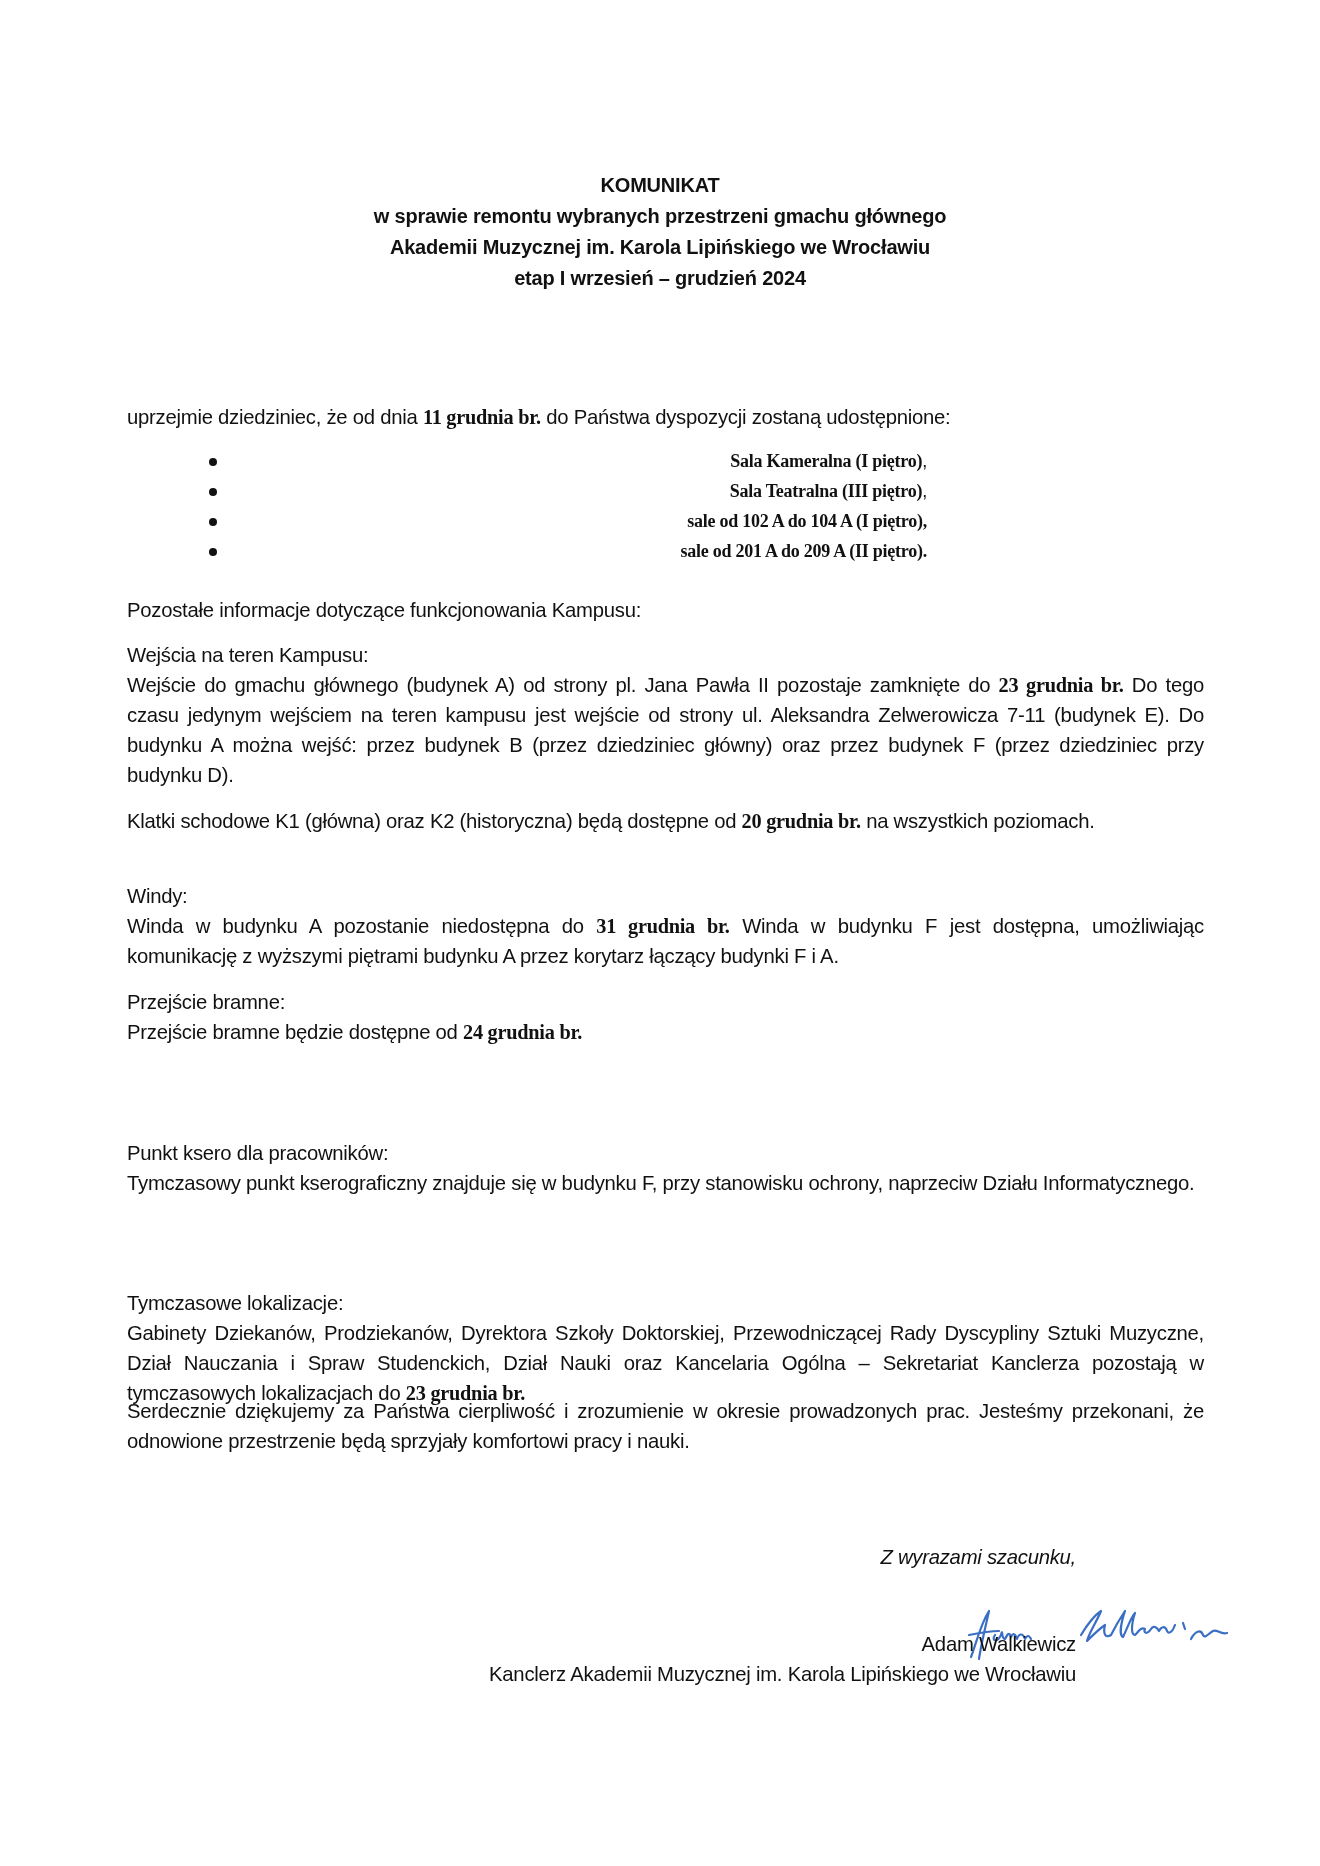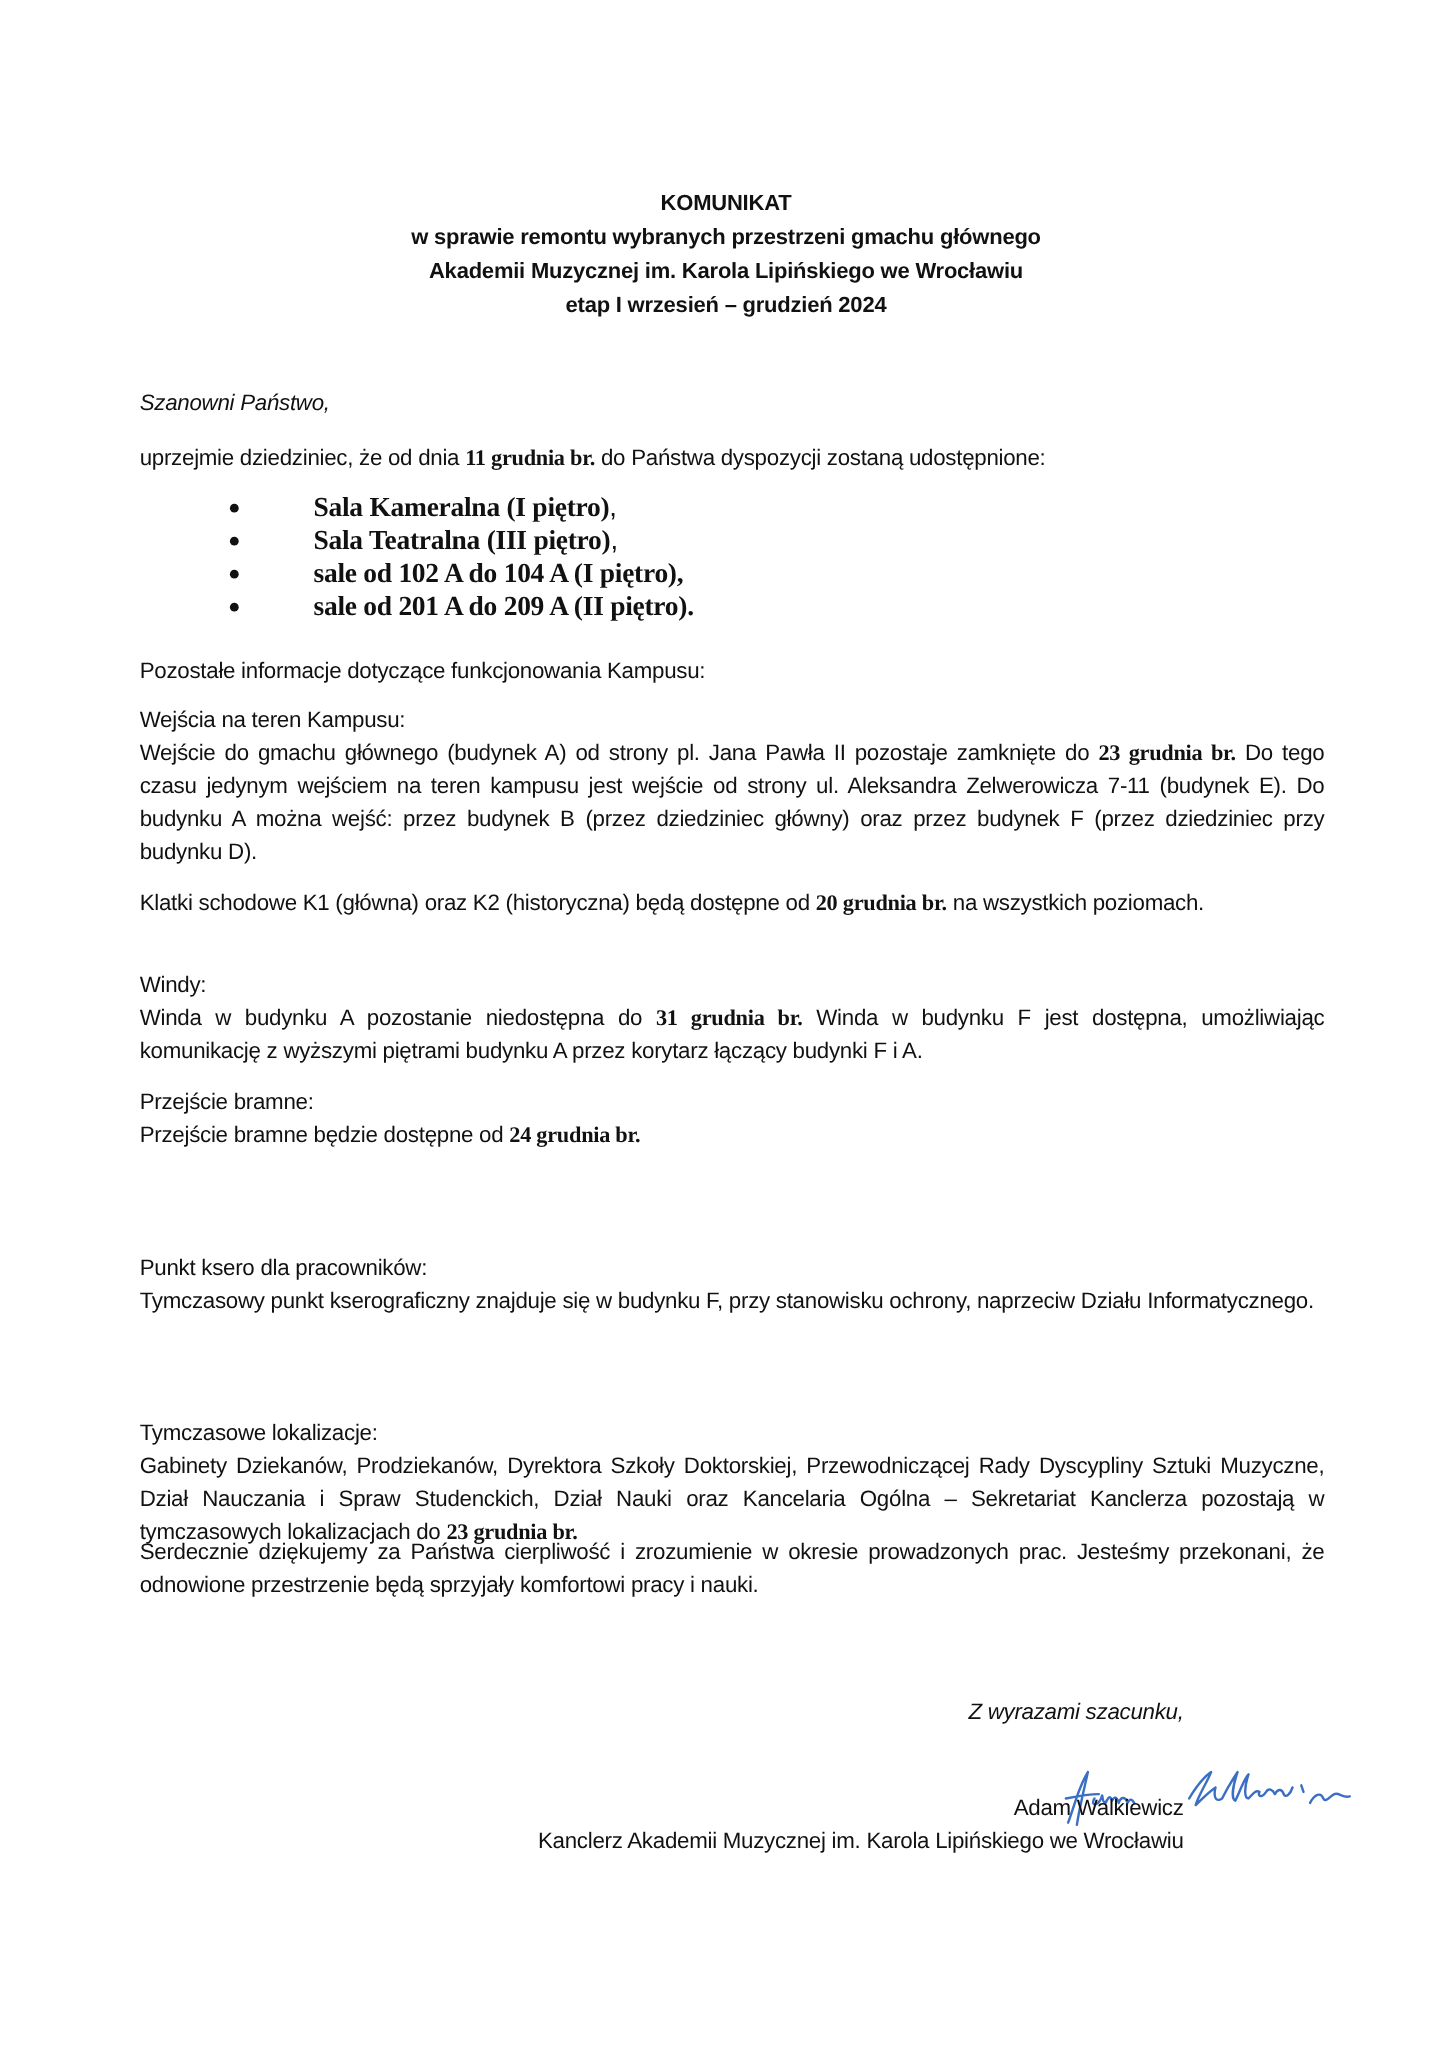--- a/index.html
+++ b/index.html
@@ -8,41 +8,40 @@
   .page { position: absolute; left: 0; top: 0; width: 1192px; height: 1866px; }
   .header { position: absolute; left: 0; width: 1320px; top: 170px; text-align: center;
             font-weight: bold; font-size: 20px; line-height: 31px; letter-spacing: -0.2px; }
   .header div { white-space: nowrap; }
   .body-col { position: absolute; left: 127px; width: 1077px; }
   .p { font-size: 20.3px; line-height: 30px; letter-spacing: -0.25px; }
   .justify { text-align: justify; text-align-last: left; }
   .salutation { top: 352px; font-style: italic; }
   .intro { top: 402px; white-space: nowrap; }
   .bullets { position: absolute; left: 127px; top: 446px; width: 800px; margin: 0; padding: 0; list-style: none; }
-  .bullets li { position: relative; height: 30px; line-height: 30px; font-size: 25px; padding-left: 158px; letter-spacing: -0.25px; }
+  .bullets li { position: relative; height: 30px; line-height: 30px; font-size: 18px; padding-left: 158px; letter-spacing: -0.25px; text-align: right; }
   .bullets li .dot { position: absolute; left: 82px; top: 12px; width: 8px; height: 8px; border-radius: 50%; background: #111; }
   b { font-weight: bold; font-family: Liberation Serif, serif; }
   .sec-title { font-weight: normal; }
   .section { position: absolute; left: 127px; width: 1077px; }
   .closing { position: absolute; right: 116px; text-align: right; white-space: nowrap; }
   .sig { position: absolute; left: 963px; top: 1605px; width: 270px; height: 60px; }
 </style>
 </head>
 <body>
 
 <div class="page">
 
   <div class="header">
     <div>KOMUNIKAT</div>
     <div>w sprawie remontu wybranych przestrzeni gmachu głównego</div>
     <div>Akademii Muzycznej im. Karola Lipińskiego we Wrocławiu</div>
     <div>etap I wrzesień – grudzień 2024</div>
   </div>
 
-  <div class="body-col p salutation">Szanowni Państwo,</div>
 
   <div class="body-col p intro"><span>uprzejmie dziedziniec, że od dnia </span><b>11 grudnia br.</b><span> do Państwa dyspozycji zostaną udostępnione:</span></div>
 
   <ul class="bullets">
     <li><span class="dot"></span><b>Sala Kameralna (I piętro)</b><span>,</span></li>
     <li><span class="dot"></span><b>Sala  Teatralna (III piętro)</b><span>,</span></li>
     <li><span class="dot"></span><b>sale od 102 A do 104 A (I piętro),</b><span></span></li>
     <li><span class="dot"></span><b>sale od 201 A do 209 A (II piętro).</b><span></span></li>
   </ul>
 

